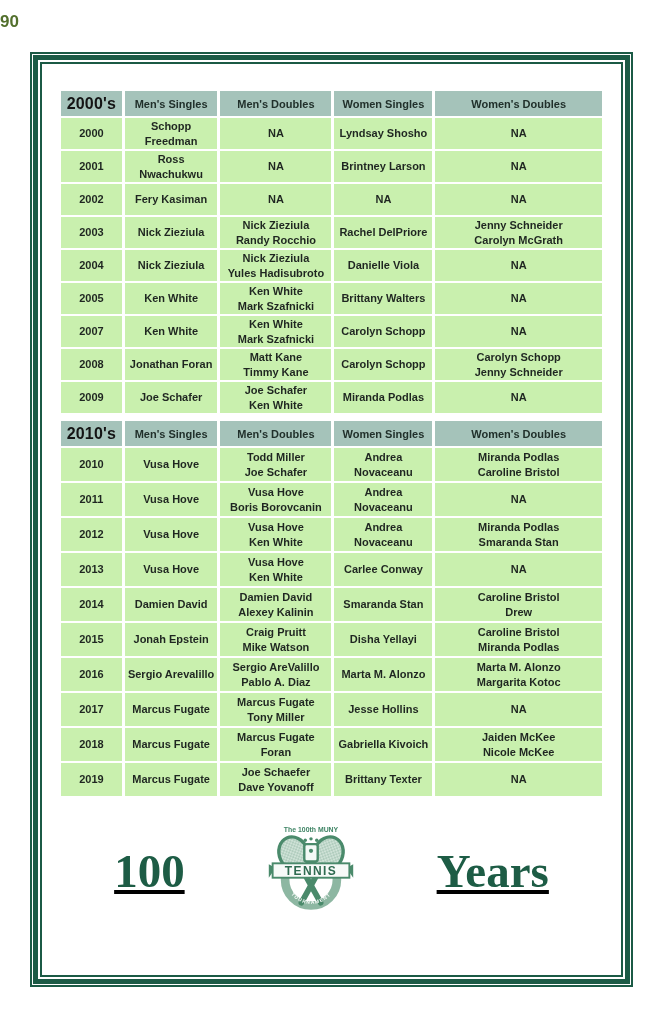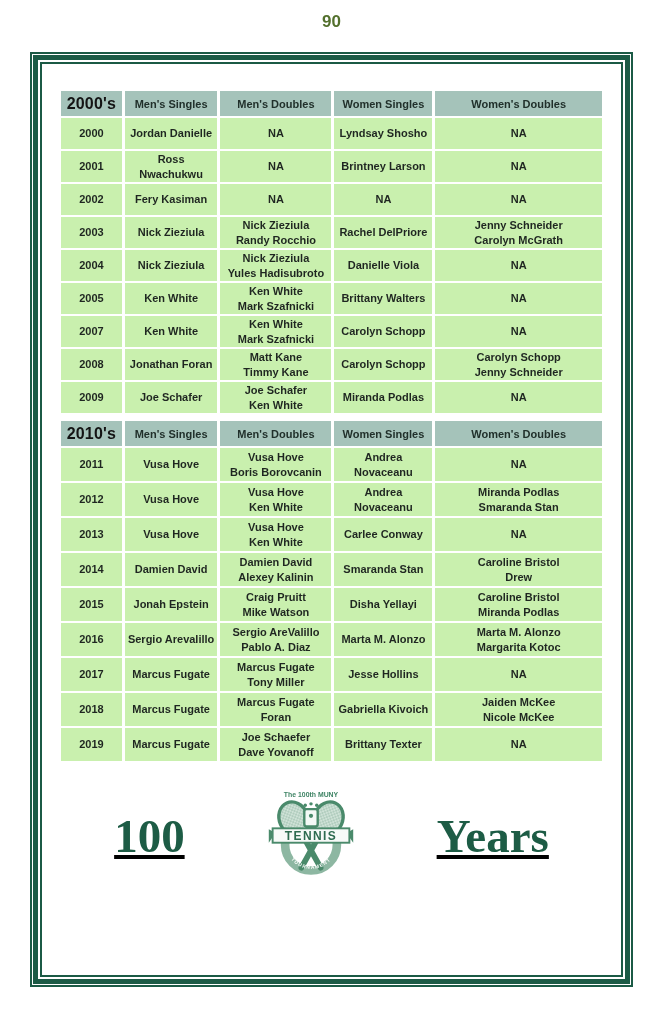--- a/index.html
+++ b/index.html
@@ -2,21 +2,21 @@
 <html><head>
 <meta charset="utf-8">
 <style>
   html,body { margin:0; padding:0; background:#ffffff; }
   .page {
     position:relative; width:663px; height:1024px; background:#ffffff;
     font-family:"Liberation Sans", sans-serif; overflow:hidden;
   }
   .page-number {
     position:absolute; top:12px; left:0; width:100%;
-    text-align:center; font-weight:bold; font-size:17px; color:#53702d;
+    text-align:left; font-weight:bold; font-size:17px; color:#53702d;
   }
   
   .frame-a {
     position:absolute; left:30px; top:52px; width:603px; height:935px;
     border:2px solid #1b5a45; padding:1px; box-sizing:border-box;
   }
   .frame-b { width:100%; height:100%; border:5px solid #1b5a45; padding:2px; box-sizing:border-box; }
   .frame-c { width:100%; height:100%; border:2px solid #1b5a45; box-sizing:border-box; background:#fff; overflow:hidden; }
 
   .content { padding-top:25px; }
@@ -71,21 +71,21 @@
                 <th class="decade-label">2000's</th>
                 <th>Men's Singles</th>
                 <th>Men's Doubles</th>
                 <th>Women Singles</th>
                 <th>Women's Doubles</th>
               </tr>
             </thead>
             <tbody>
               <tr>
                 <td>2000</td>
-                <td>Jordan Danielle</td>
+                <td>Schopp Freedman</td>
                 <td>NA</td>
                 <td>Lyndsay Shosho</td>
                 <td>NA</td>
               </tr>
               <tr>
                 <td>2001</td>
                 <td>Ross Nwachukwu</td>
                 <td>NA</td>
                 <td>Brintney Larson</td>
                 <td>NA</td>
@@ -162,20 +162,29 @@
               <tr>
                 <th class="decade-label">2010's</th>
                 <th>Men's Singles</th>
                 <th>Men's Doubles</th>
                 <th>Women Singles</th>
                 <th>Women's Doubles</th>
               </tr>
             </thead>
             <tbody>
               <tr>
+                <td>2010</td>
+                <td>Vusa Hove</td>
+                <td>Todd Miller
+Joe Schafer</td>
+                <td>Andrea Novaceanu</td>
+                <td>Miranda Podlas
+Caroline Bristol</td>
+              </tr>
+              <tr>
                 <td>2011</td>
                 <td>Vusa Hove</td>
                 <td>Vusa Hove
 Boris Borovcanin</td>
                 <td>Andrea Novaceanu</td>
                 <td>NA</td>
               </tr>
               <tr>
                 <td>2012</td>
                 <td>Vusa Hove</td>

